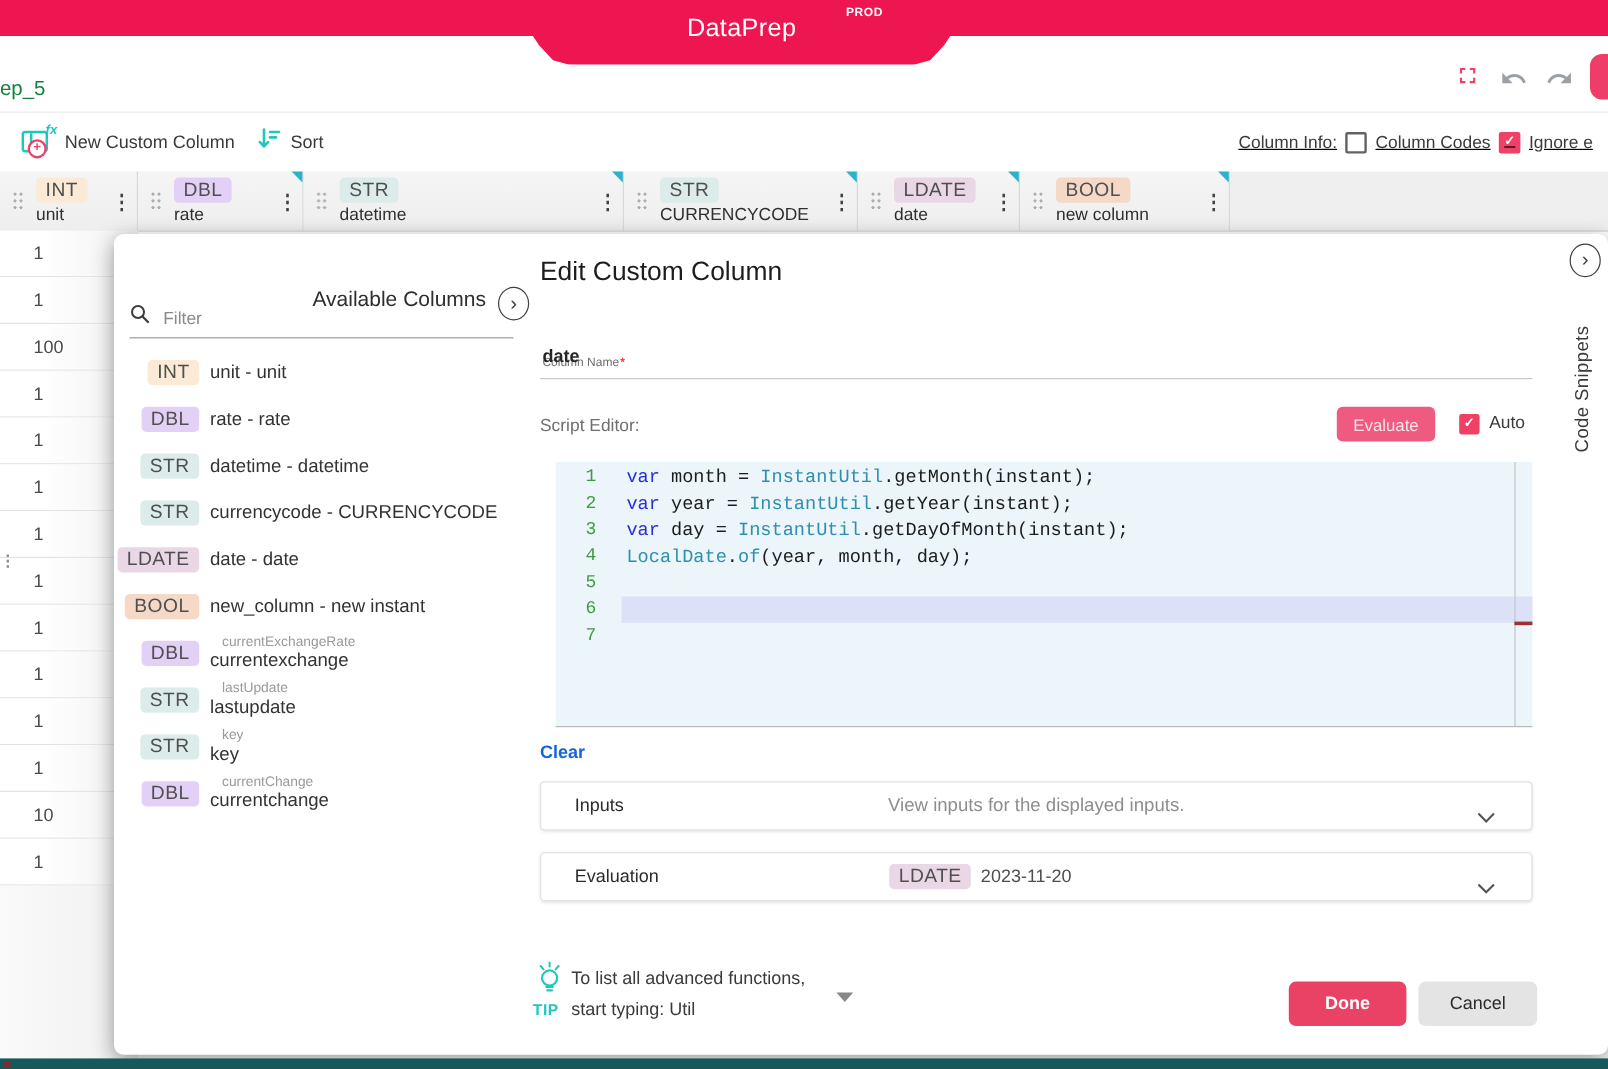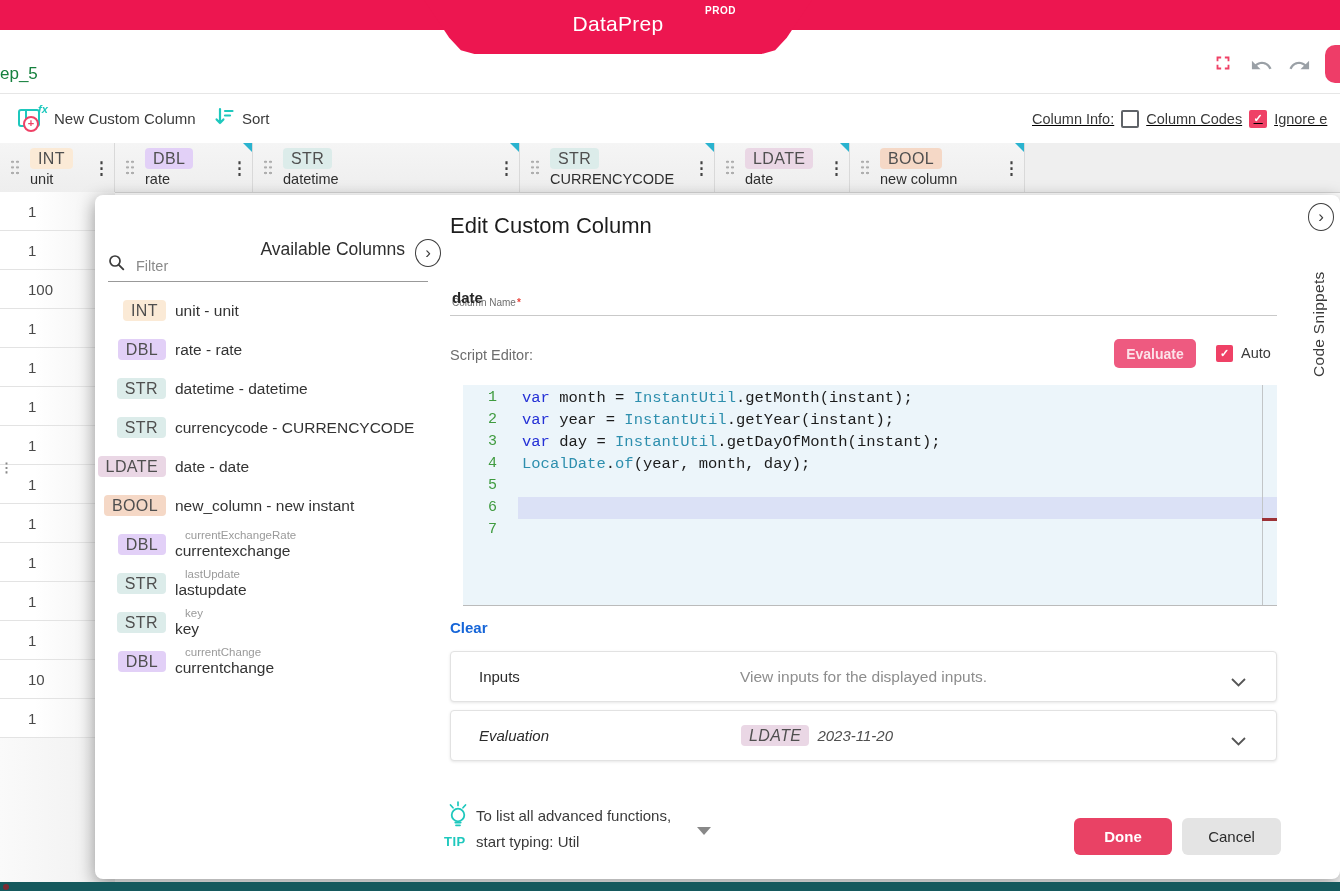--- a/index.html
+++ b/index.html
@@ -78,42 +78,42 @@
   .col-item .sub{font-size:11.5px;color:#9a9a9a;line-height:13px;margin-left:10px;}
   .col-item .main{font-size:15.5px;color:#333;line-height:18px;}
 
   .dlg-title{position:absolute;left:355px;top:18px;margin:0;font-size:22px;font-weight:500;color:#1d1d1d;}
   .cn-label{position:absolute;left:357px;top:78px;font-size:10px;color:#6e6e6e;margin-top:24px;}
   .req{color:#E8453C;font-weight:bold;margin-left:1px;}
   .cn-value{position:absolute;left:357px;top:94px;font-size:15px;font-weight:bold;color:#262626;cursor:text;}
   .cn-underline{position:absolute;left:355px;top:120px;width:827px;height:1px;background:#c9c9c9;}
   .se-label{position:absolute;left:355px;top:152px;font-size:14.5px;color:#6e6e6e;}
   .evaluate-btn{position:absolute;left:1019px;top:144px;width:82px;height:29px;border:none;border-radius:5px;
-      background:#EE5A80;color:rgba(255,255,255,.82);font-size:14px;font-weight:bold;cursor:pointer;
+      background:#EE5A80;color:rgba(255,255,255,.82);font-size:14px;font-weight:normal;cursor:pointer;
       font-family:"Liberation Sans",sans-serif;}
   .auto-cb{position:absolute;left:1121px;top:150px;width:13px;height:13px;}
   .auto-label{position:absolute;left:1146px;top:150px;font-size:14.5px;color:#3a3a3a;}
 
   .editor{position:absolute;left:368px;top:190px;width:814px;height:220px;background:#ECF5FA;border-bottom:1px solid #bbb;cursor:text;}
   .gutter{position:absolute;left:0;top:2px;width:34px;text-align:right;}
   .lnum{height:22px;line-height:22px;font-family:"Liberation Mono",monospace;font-size:15px;color:#3F9B3F;}
   .codes{position:absolute;left:55px;top:2px;right:0;}
   .cline{height:22px;line-height:22px;font-family:"Liberation Mono",monospace;font-size:15.5px;color:#1c1c1c;white-space:pre;padding-left:4px;}
   .cline.hl{background:#DBE1F6;}
   .tok-kw{color:#2430D6;}
   .tok-cls{color:#2E8FAE;}
   .tok-pl{color:#1c1c1c;}
   .ruler{position:absolute;left:799px;top:0;width:1px;height:220px;background:#c2c5c7;}
   .err-mark{position:absolute;left:799px;top:133px;width:15px;height:3px;background:#9C3136;z-index:2;}
 
   .clear-link{position:absolute;left:355px;top:424px;font-size:15px;font-weight:bold;color:#1565D8;cursor:pointer;}
-  .acc{position:absolute;left:355px;width:827px;height:51px;box-sizing:border-box;border:1px solid #e2e2e2;border-radius:4px;
+  .acc{position:absolute;left:355px;width:827px;height:41px;box-sizing:border-box;border:1px solid #e2e2e2;border-radius:4px;
       box-shadow:0 1px 3px rgba(0,0,0,.1);display:flex;align-items:center;background:#fff;cursor:pointer;}
   .acc.inputs{top:456px;}
-  .acc.eval{top:515px;font-style:italic;}
+  .acc.eval{top:515px;}
   .acc-title{margin-left:28px;font-size:15px;color:#2b2b2b;}
   .acc-hint{position:absolute;left:50%;transform:translateX(-50%);font-size:15.5px;color:#8d8d8d;white-space:nowrap;}
   .acc-chevron{position:absolute;right:30px;top:21px;}
   .eval-mid{position:absolute;left:290px;display:flex;align-items:center;gap:8px;}
   .eval-value{font-size:15px;color:#4f4f4f;}
 
   .tip-bulb{position:absolute;left:350px;top:606px;}
   .tip-badge{position:absolute;left:349px;top:639px;color:#1EC8BD;font-size:13px;font-weight:bold;letter-spacing:.5px;}
   .tip-l1{position:absolute;left:381px;top:612px;font-size:15px;color:#3a3a3a;}
   .tip-l2{position:absolute;left:381px;top:638px;font-size:15px;color:#3a3a3a;}

